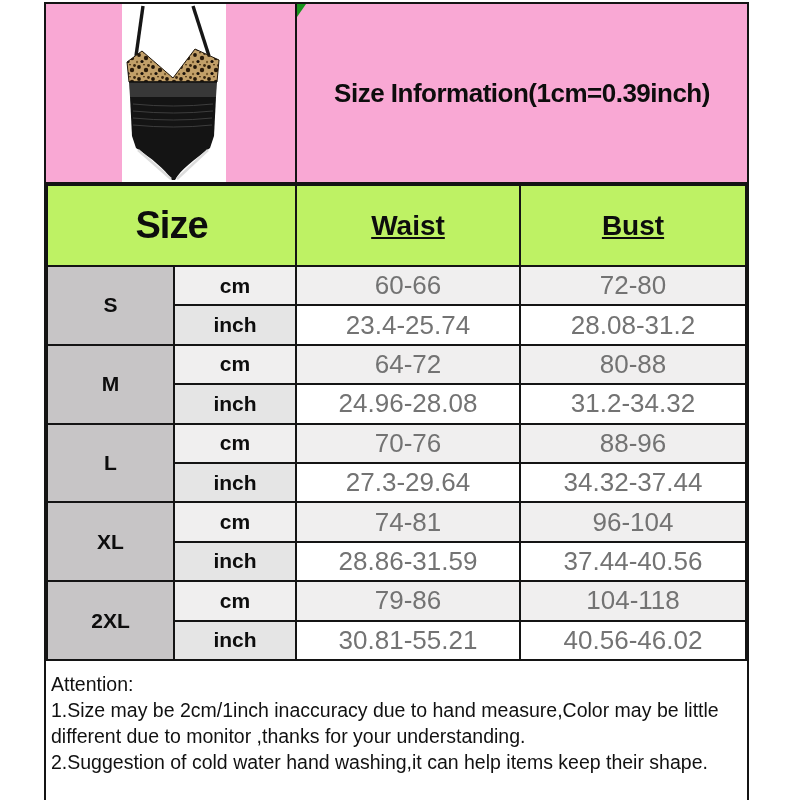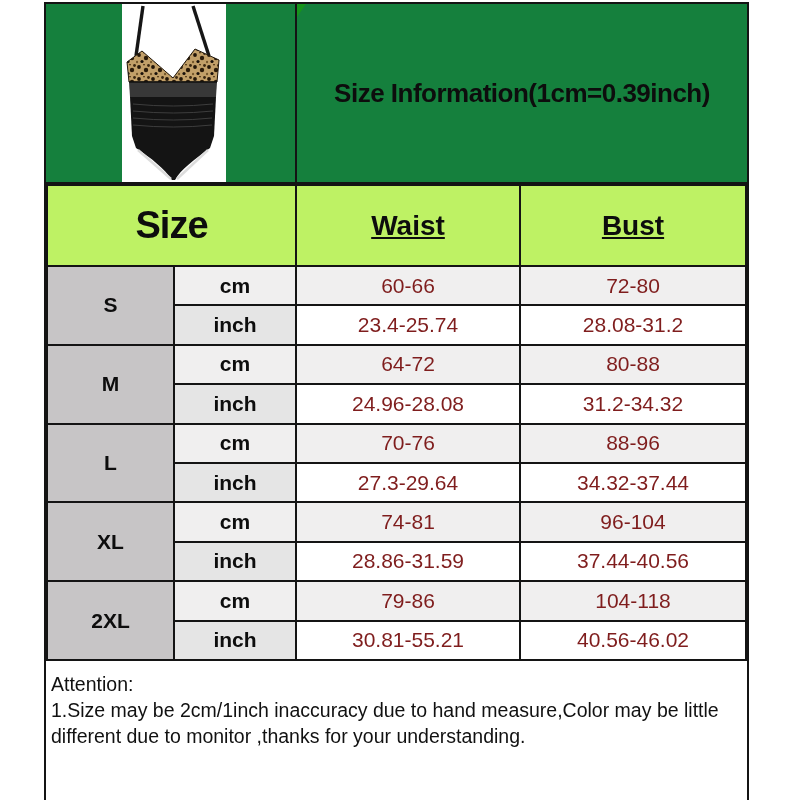--- a/index.html
+++ b/index.html
@@ -5,21 +5,21 @@
   html,body{margin:0;padding:0;}
   body{
     width:800px;height:800px;background:#ffffff;position:relative;
     font-family:"Liberation Sans", sans-serif;color:#141414;overflow:hidden;
   }
   .sheet{
     position:absolute;left:44px;top:2px;width:701px;height:796px;
     border:2px solid #141414;border-bottom:none;background:#ffffff;
   }
   
-  .top-row{display:flex;height:178px;border-bottom:2px solid #141414;background:#15803d;}
+  .top-row{display:flex;height:178px;border-bottom:2px solid #141414;background:#f9a8d4;}
   .img-cell{width:249px;flex:none;border-right:2px solid #141414;position:relative;}
   .photo{position:absolute;left:76px;top:0;width:104px;height:178px;background:#ffffff;}
   .photo svg{display:block;width:104px;height:178px;}
   .title-cell{flex:1;position:relative;display:flex;align-items:center;justify-content:center;}
   .title{font-size:26px;font-weight:bold;letter-spacing:-0.5px;color:#0d0d0d;}
   .green-marker{
     position:absolute;left:0;top:0;width:9px;height:13px;
     background:#17941c;clip-path:polygon(0 0,100% 0,0 100%);
   }
   
@@ -28,21 +28,21 @@
     border:2px solid #141414;text-align:center;vertical-align:middle;padding:0;
     overflow:hidden;white-space:nowrap;
   }
   .head-row{height:81px;}
   .head-row th{background:#bef264;}
   .size-h{font-size:38px;font-weight:bold;letter-spacing:-1px;color:#0d0d0d;}
   .col-h{font-size:28px;font-weight:bold;color:#0d0d0d;text-decoration:underline;}
   .data-row{height:39.4px;}
   .size-label{background:#c7c5c6;font-size:21px;font-weight:bold;color:#0d0d0d;}
   .unit{font-size:21px;font-weight:bold;color:#0d0d0d;background:#e5e5e5;}
-  .val{font-size:21px;font-weight:normal;color:#7f1d1d;background:#ffffff;}
+  .val{font-size:26px;font-weight:normal;color:#737373;background:#ffffff;}
   .cm-bg{background:#f0efef;}
   
   .footer{padding:10px 4px 0 5px;font-size:19.5px;line-height:26px;color:#111111;}
   .footer .fl{white-space:nowrap;}
 </style>
 </head>
 <body>
 
 <div class="sheet">
 
@@ -161,15 +161,16 @@
         <td class="val">30.81-55.21</td>
         <td class="val">40.56-46.02</td>
       </tr>
     </tbody>
   </table>
 
   <div class="footer">
     <div class="fl">Attention:</div>
     <div class="fl">1.Size may be 2cm/1inch inaccuracy due to hand measure,Color may be little</div>
     <div class="fl">different due to monitor ,thanks for your understanding.</div>
+    <div class="fl">2.Suggestion of cold water hand washing,it can help items keep their shape.</div>
   </div>
 
 </div>
 
 </body></html>

